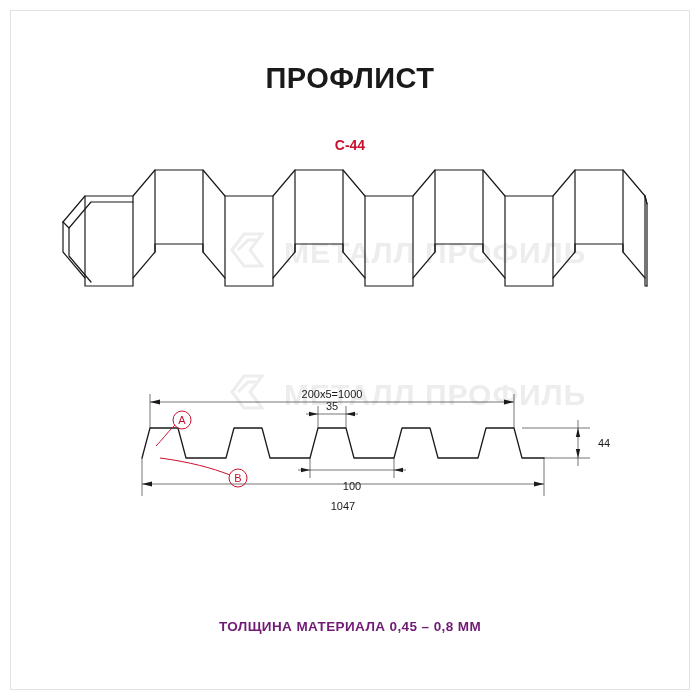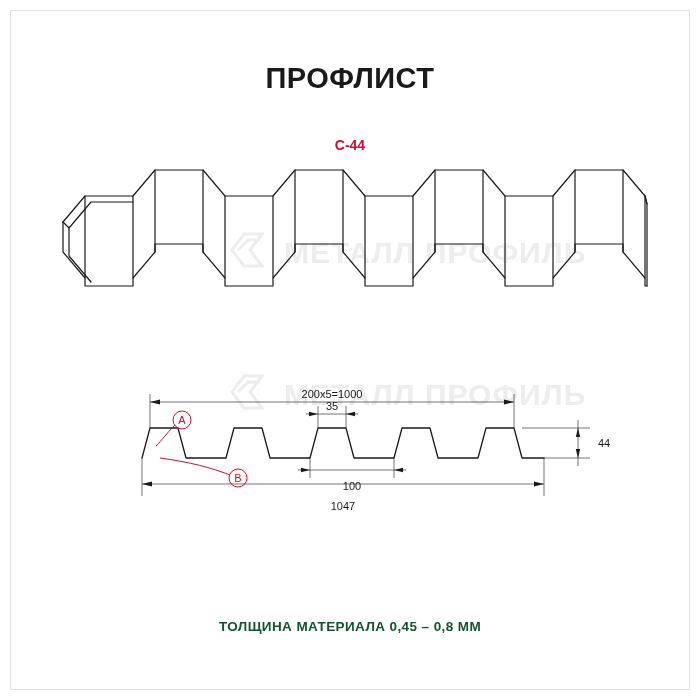--- a/index.html
+++ b/index.html
@@ -55,21 +55,21 @@
   }
   .footer-note {
     position: absolute;
     top: 619px;
     left: 0;
     width: 700px;
     text-align: center;
     font-size: 13.5px;
     font-weight: bold;
     letter-spacing: 0.4px;
-    color: #14532d;
+    color: #701a75;
   }
   .iso-svg, .tech-svg, .wm-svg {
     position: absolute;
     display: block;
   }
   .iso-svg { left: 55px; top: 160px; }
   .tech-svg { left: 120px; top: 380px; }
   .wm-svg { left: 0; top: 0; pointer-events: none; }
 
   .wm-text {

